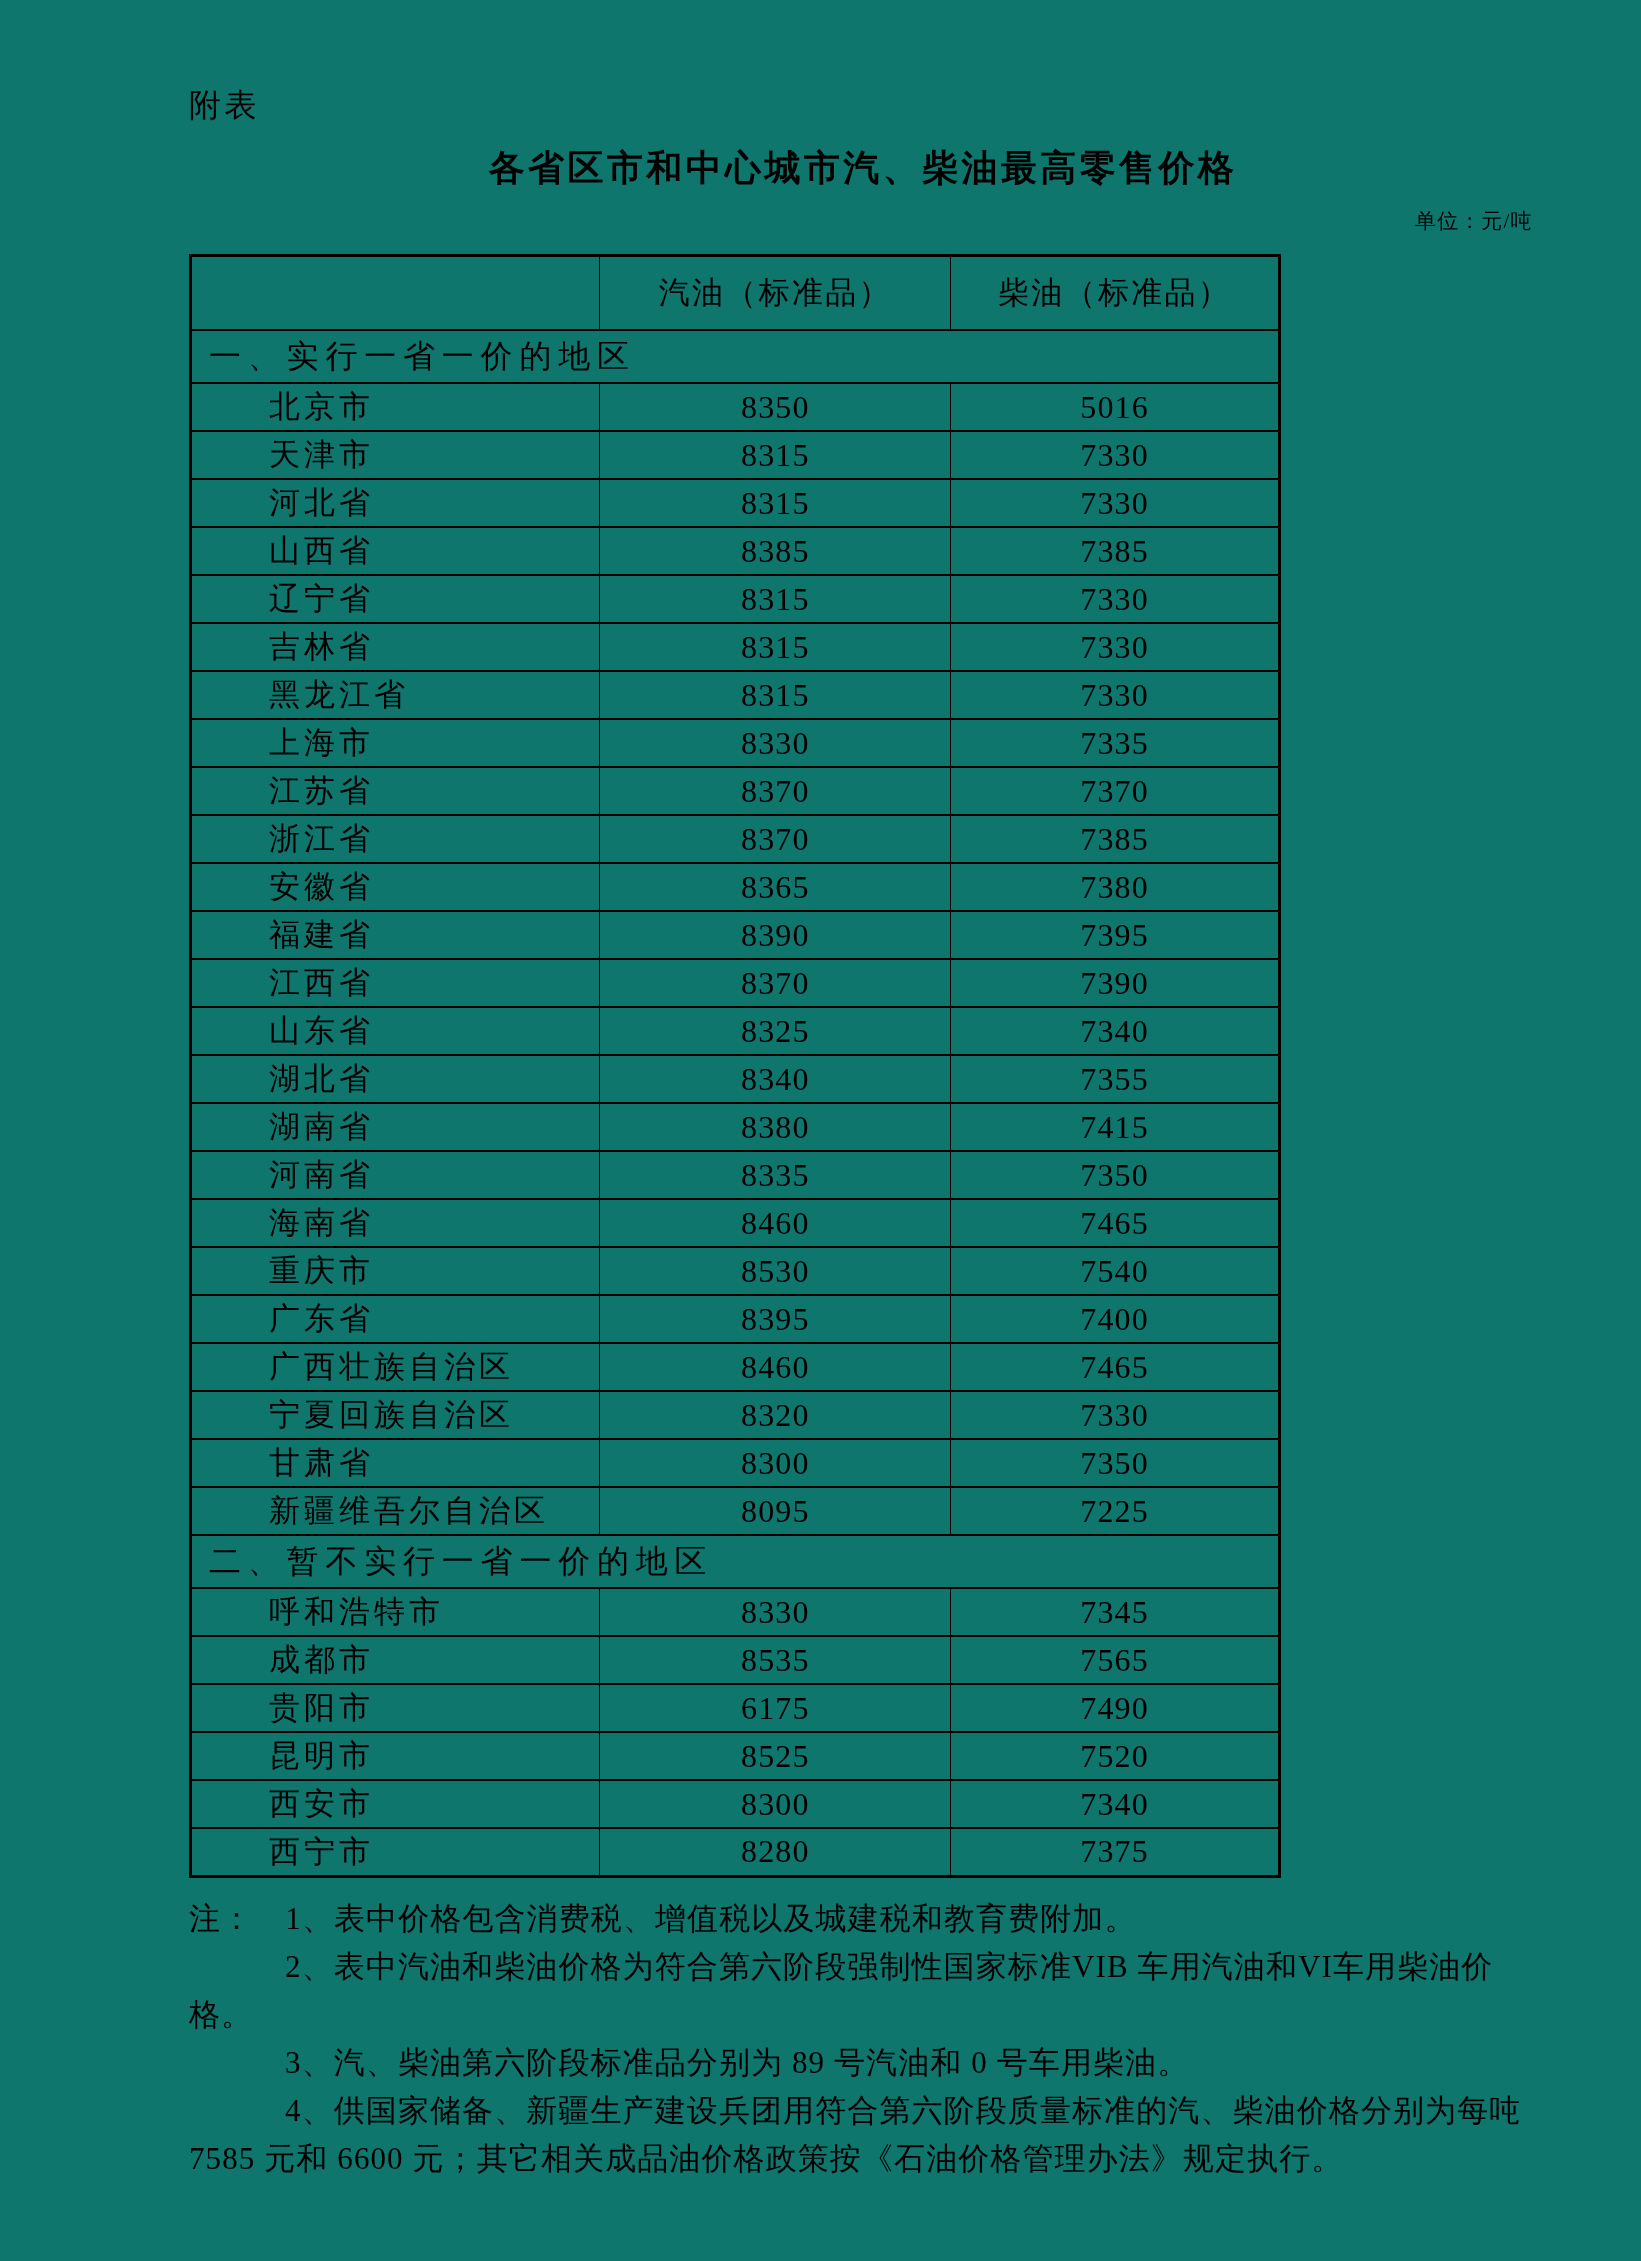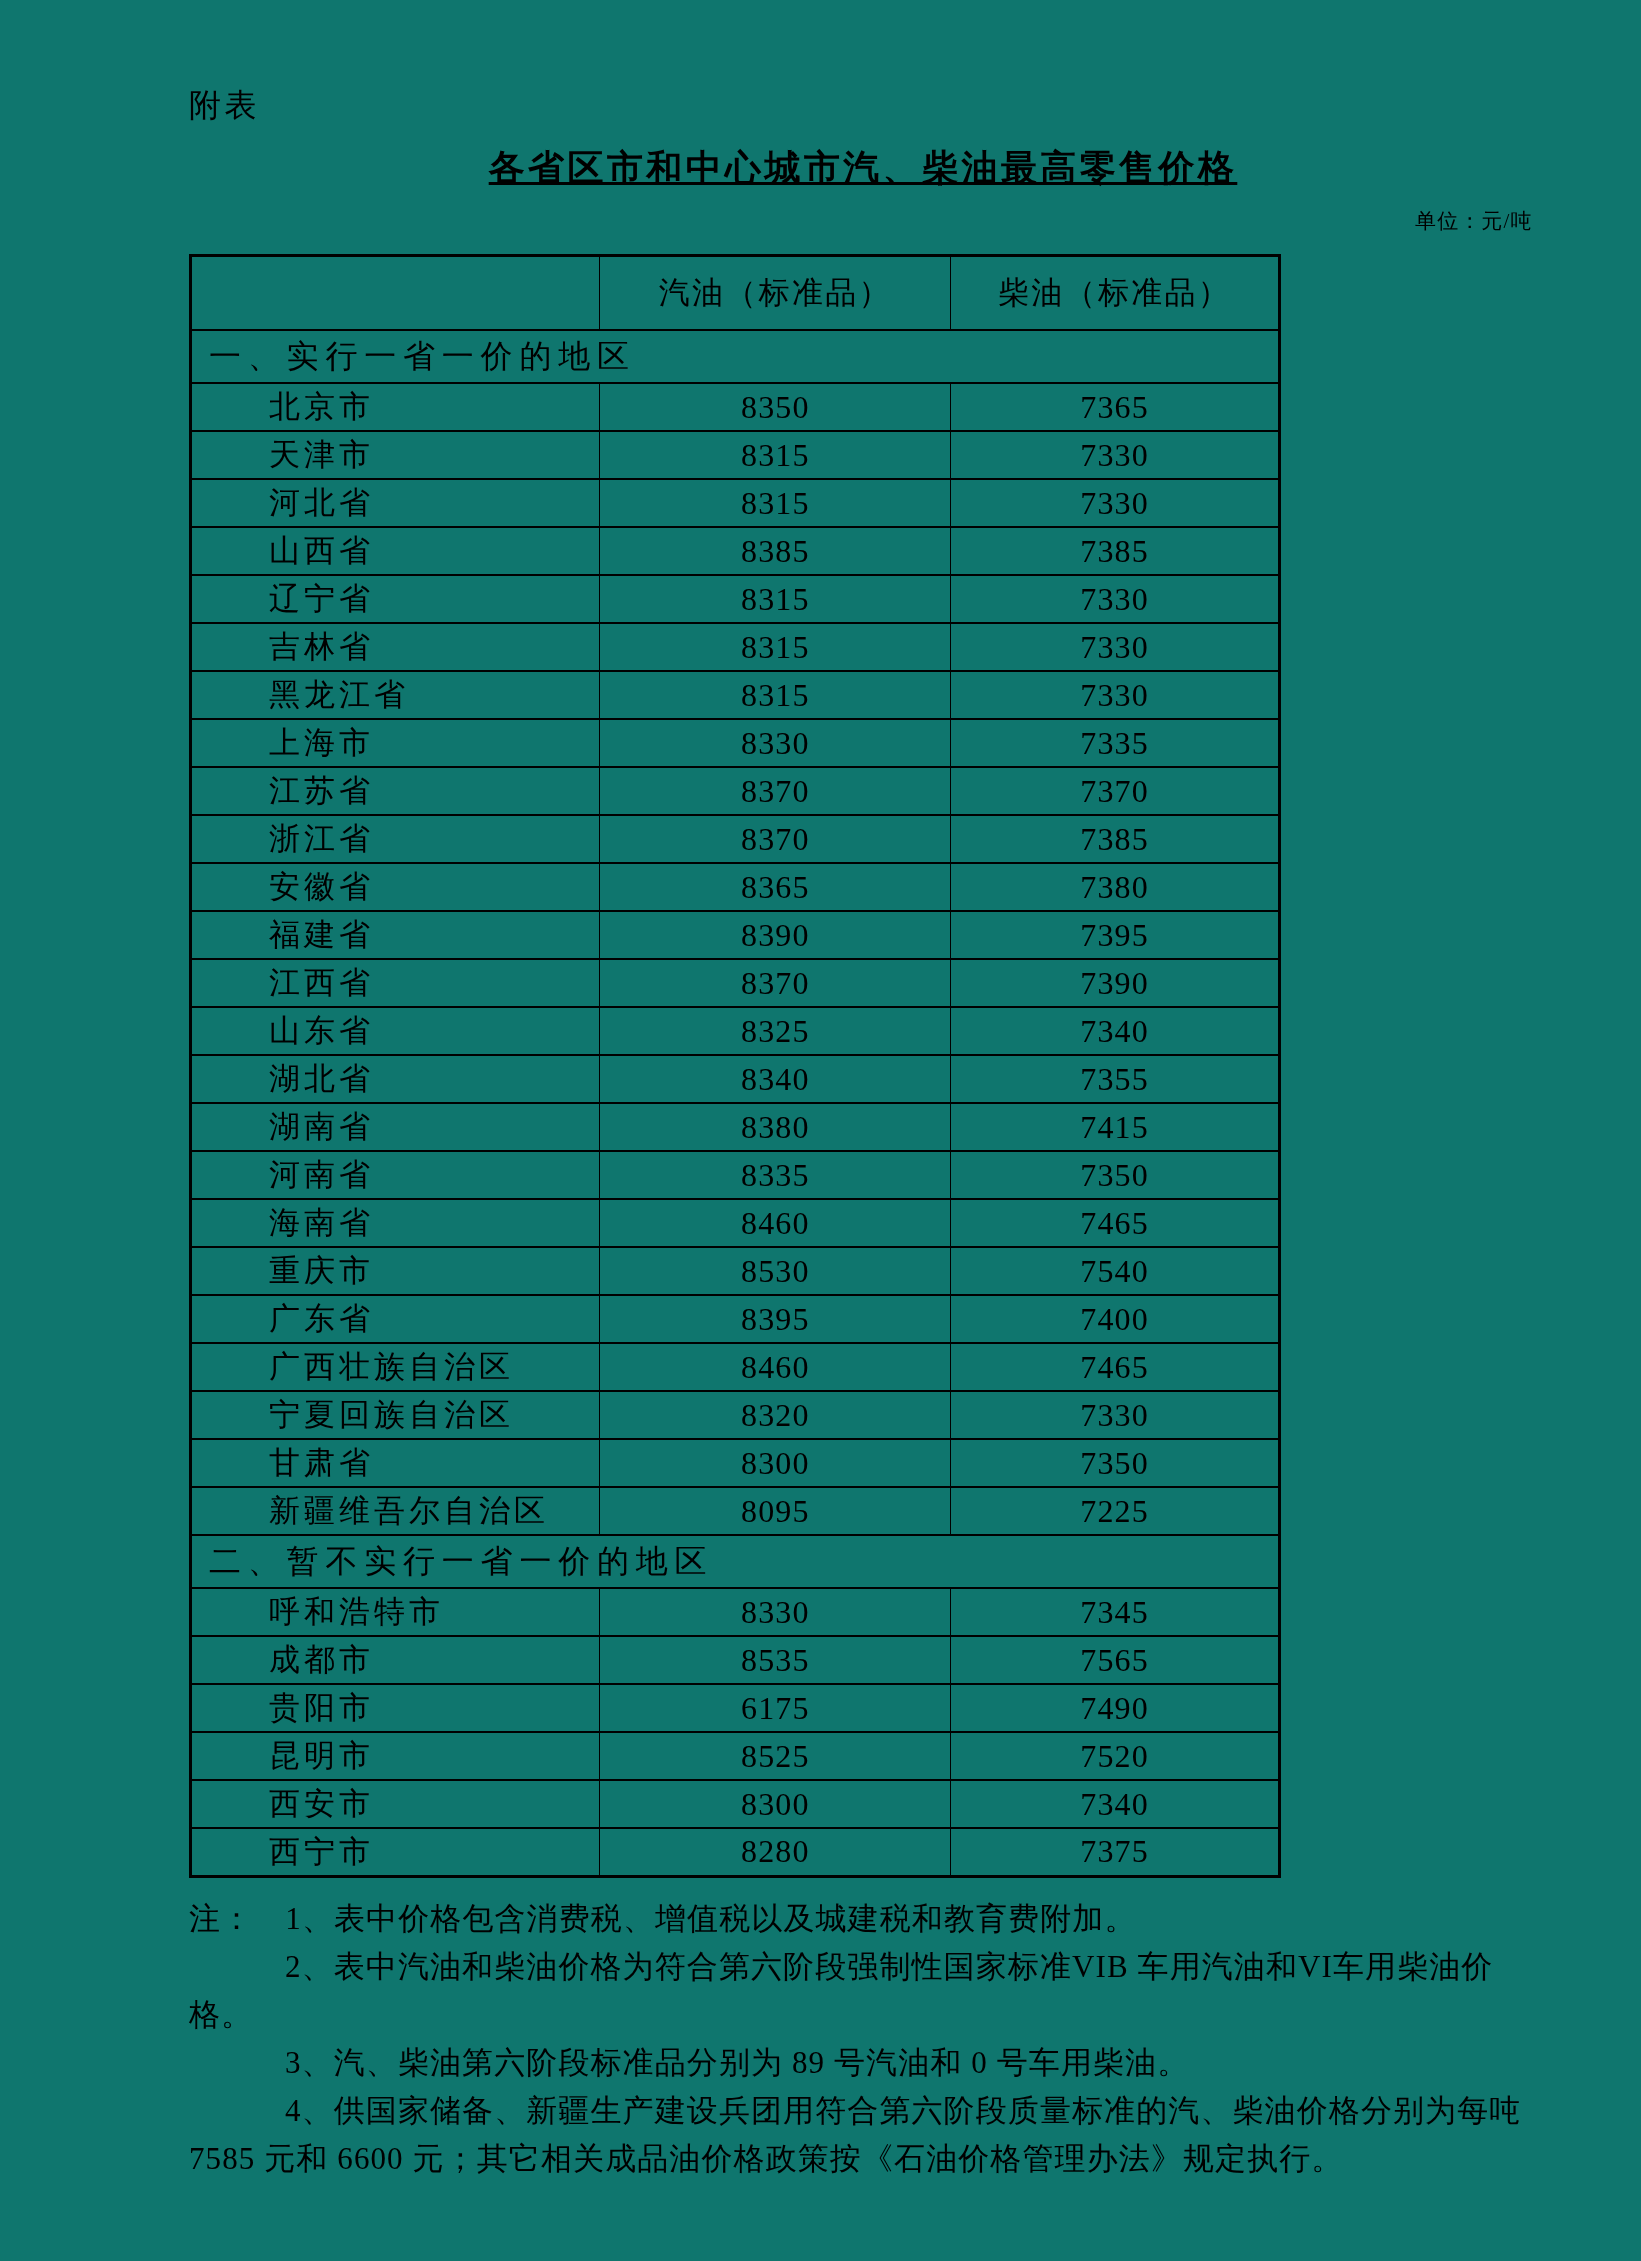--- a/index.html
+++ b/index.html
@@ -24,21 +24,20 @@
     width: 1348px;
   }
   .doc-title {
     margin-top: 16px;
     text-align: center;
     font-family: "Liberation Sans", "DejaVu Sans", sans-serif;
     font-weight: bold;
     font-size: 36px;
     line-height: 52px;
     letter-spacing: 3.4px;
-    text-decoration: underline;
   }
   .unit-line {
     margin-top: 9px;
     text-align: right;
     font-size: 21px;
     line-height: 36px;
     letter-spacing: 1.1px;
     padding-right: 4.5px;
   }
   table.price-table {
@@ -116,21 +115,21 @@
           <th>柴油（标准品）</th>
         </tr>
       </thead>
       <tbody>
           <tr>
             <td colspan="3" class="section-cell">一、实行一省一价的地区</td>
           </tr>
           <tr>
             <td class="region-cell">北京市</td>
             <td class="gasoline-price-cell">8350</td>
-            <td class="diesel-price-cell">7365</td>
+            <td class="diesel-price-cell">5016</td>
           </tr>
           <tr>
             <td class="region-cell">天津市</td>
             <td class="gasoline-price-cell">8315</td>
             <td class="diesel-price-cell">7330</td>
           </tr>
           <tr>
             <td class="region-cell">河北省</td>
             <td class="gasoline-price-cell">8315</td>
             <td class="diesel-price-cell">7330</td>

